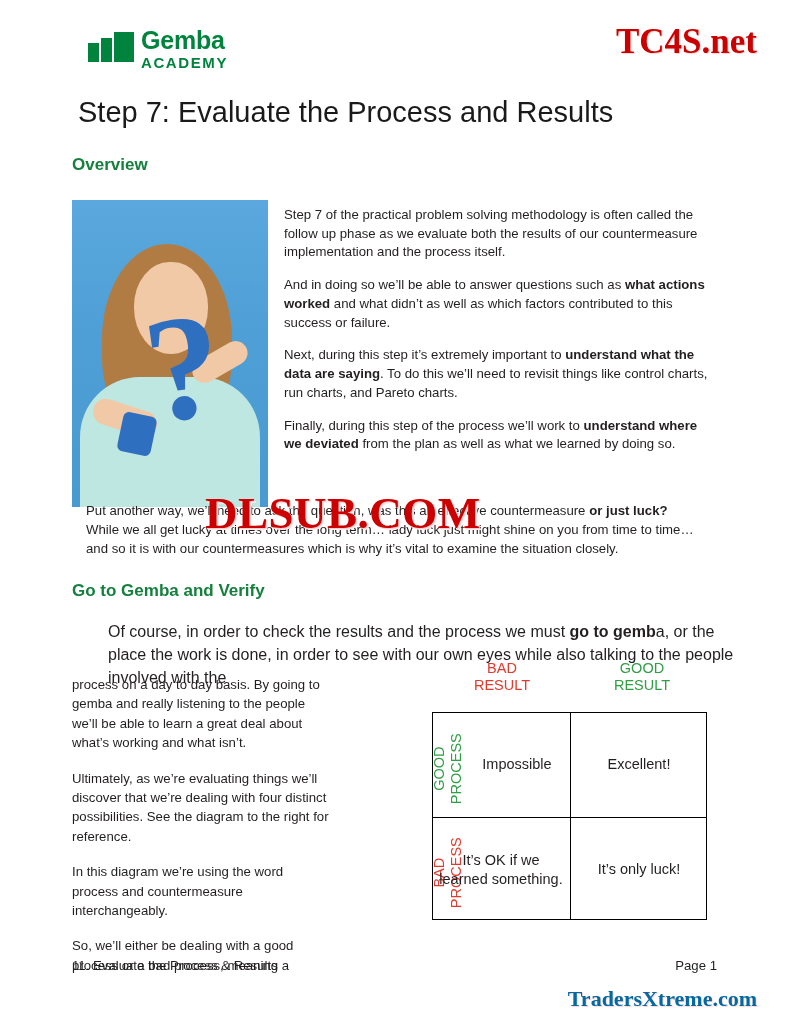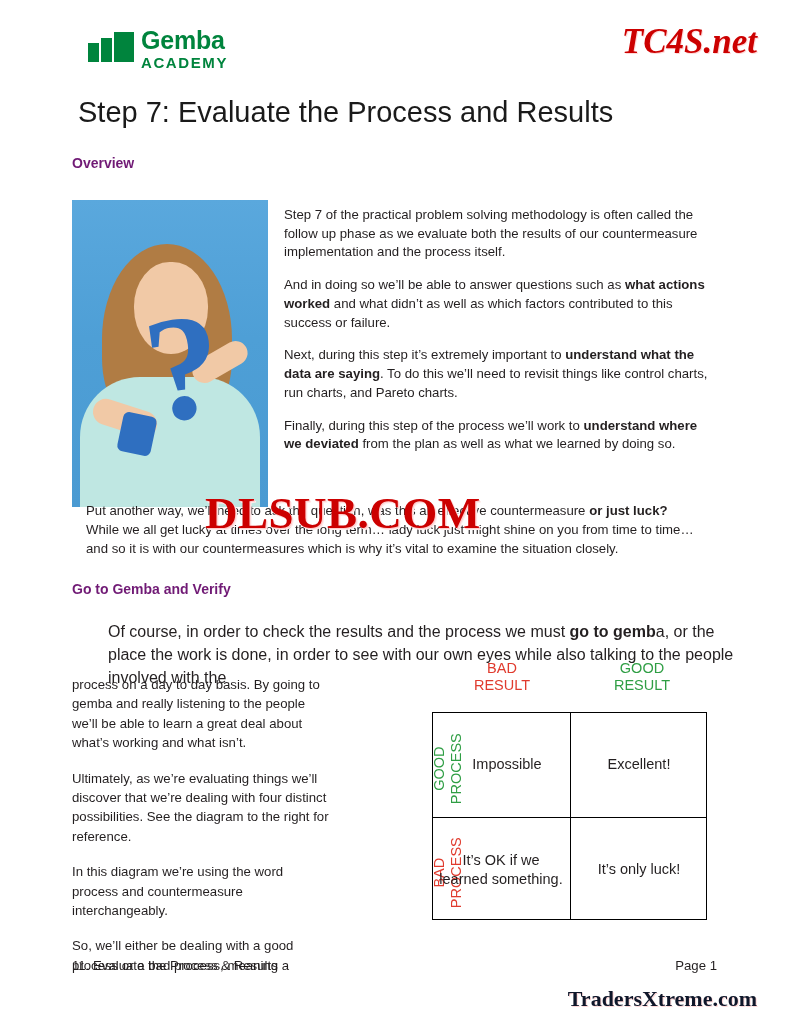--- a/index.html
+++ b/index.html
@@ -69,35 +69,34 @@
   }
   .brand-right {
     position: absolute;
     right: 34px;
     top: 4px;
     font-family: "Liberation Serif", serif;
     font-size: 35px;
     font-weight: bold;
     color: #cc0000;
     text-shadow: 1px 1px 0 #ffd9d9;
-    font-style: italic;
   }
 
   
   .doc-title {
     position: absolute;
     left: 78px;
     top: 96px;
     font-size: 29px;
     color: #1a1a1a;
     font-weight: normal;
   }
   .h2 {
-    color: #701a75;
-    font-size: 14px;
+    color: #15803d;
+    font-size: 17px;
     font-weight: bold;
   }
   .sec-overview {
     position: absolute;
     left: 72px;
     top: 155px;
   }
 
   
   .photo {
@@ -257,21 +256,21 @@
     height: 103px;
     display: flex;
     align-items: center;
     justify-content: center;
     text-align: center;
     font-size: 14.5px;
     line-height: 1.3;
     padding: 0 6px;
     box-sizing: border-box;
   }
-  .cell-tl { left: 6px;   top: 0; }
+  .cell-tl { left: 16px;   top: 0; }
   .cell-tr { left: 138px; top: 0; }
   .cell-bl { left: 0;   top: 105px; }
   .cell-br { left: 138px; top: 105px; }
 
   .row-head {
     position: absolute;
     left: -8px;
     width: 104px;
     text-align: center;
     font-size: 14.5px;
@@ -297,21 +296,21 @@
     font-size: 13.2px;
     color: #231f20;
   }
   .footer-brand {
     position: absolute;
     right: 34px;
     top: 986px;
     font-family: "Liberation Serif", serif;
     font-size: 22px;
     font-weight: bold;
-    color: #0f172a;
+    color: #0369a1;
     text-shadow: 1px 1px 0 #ffd9d9;
   }
   b { font-weight: bold; }
 </style>
 </head>
 <body>
 
 <div class="page">
 
   <div class="header">

